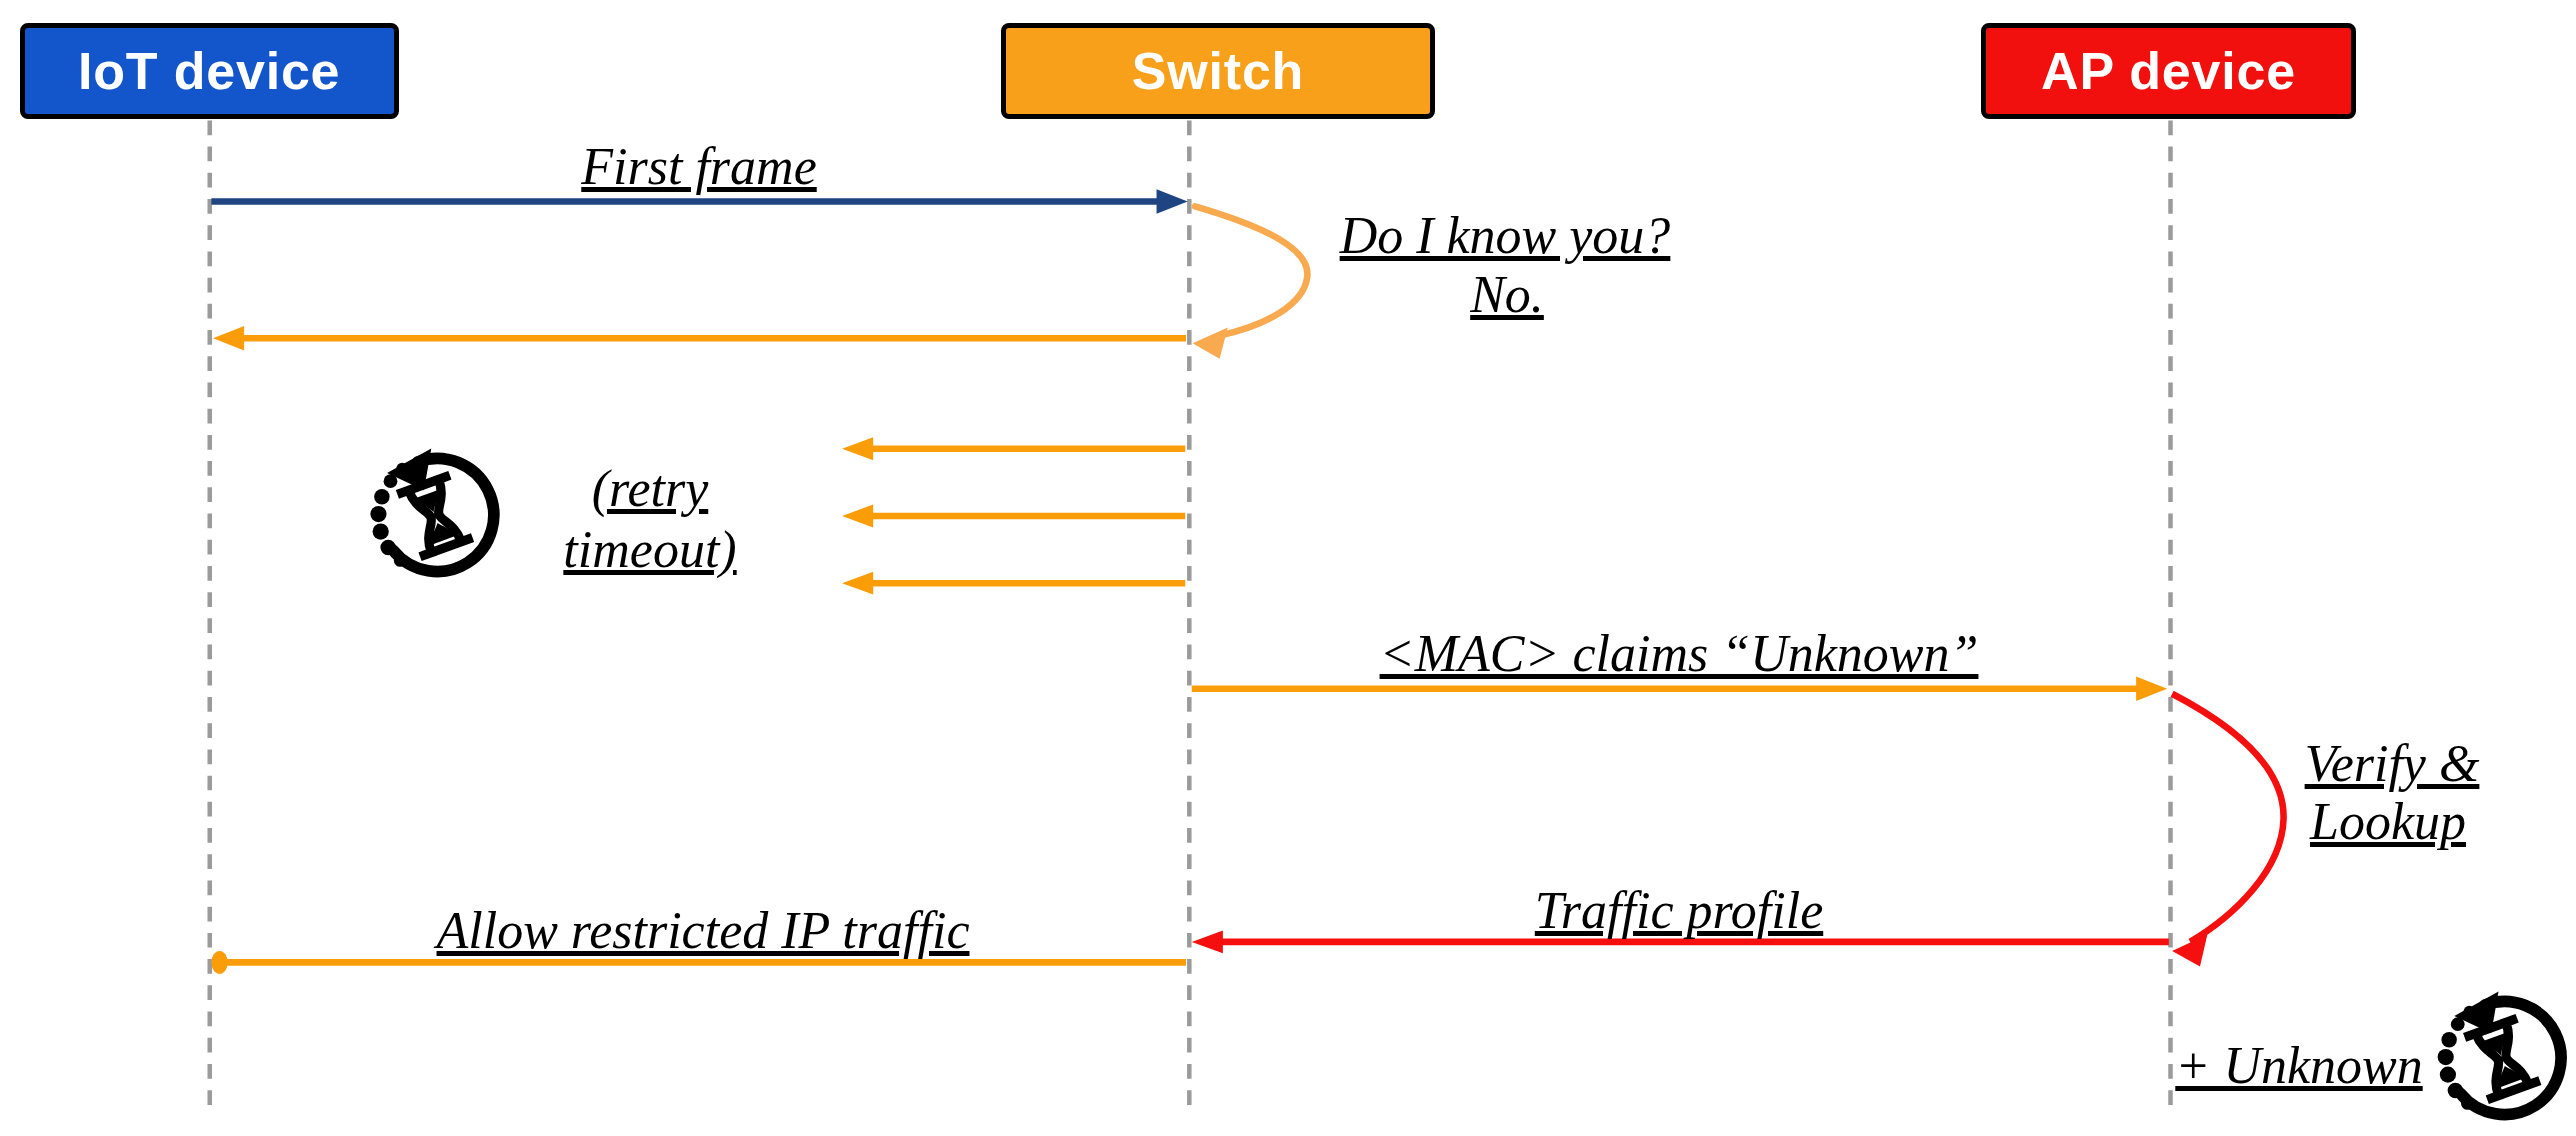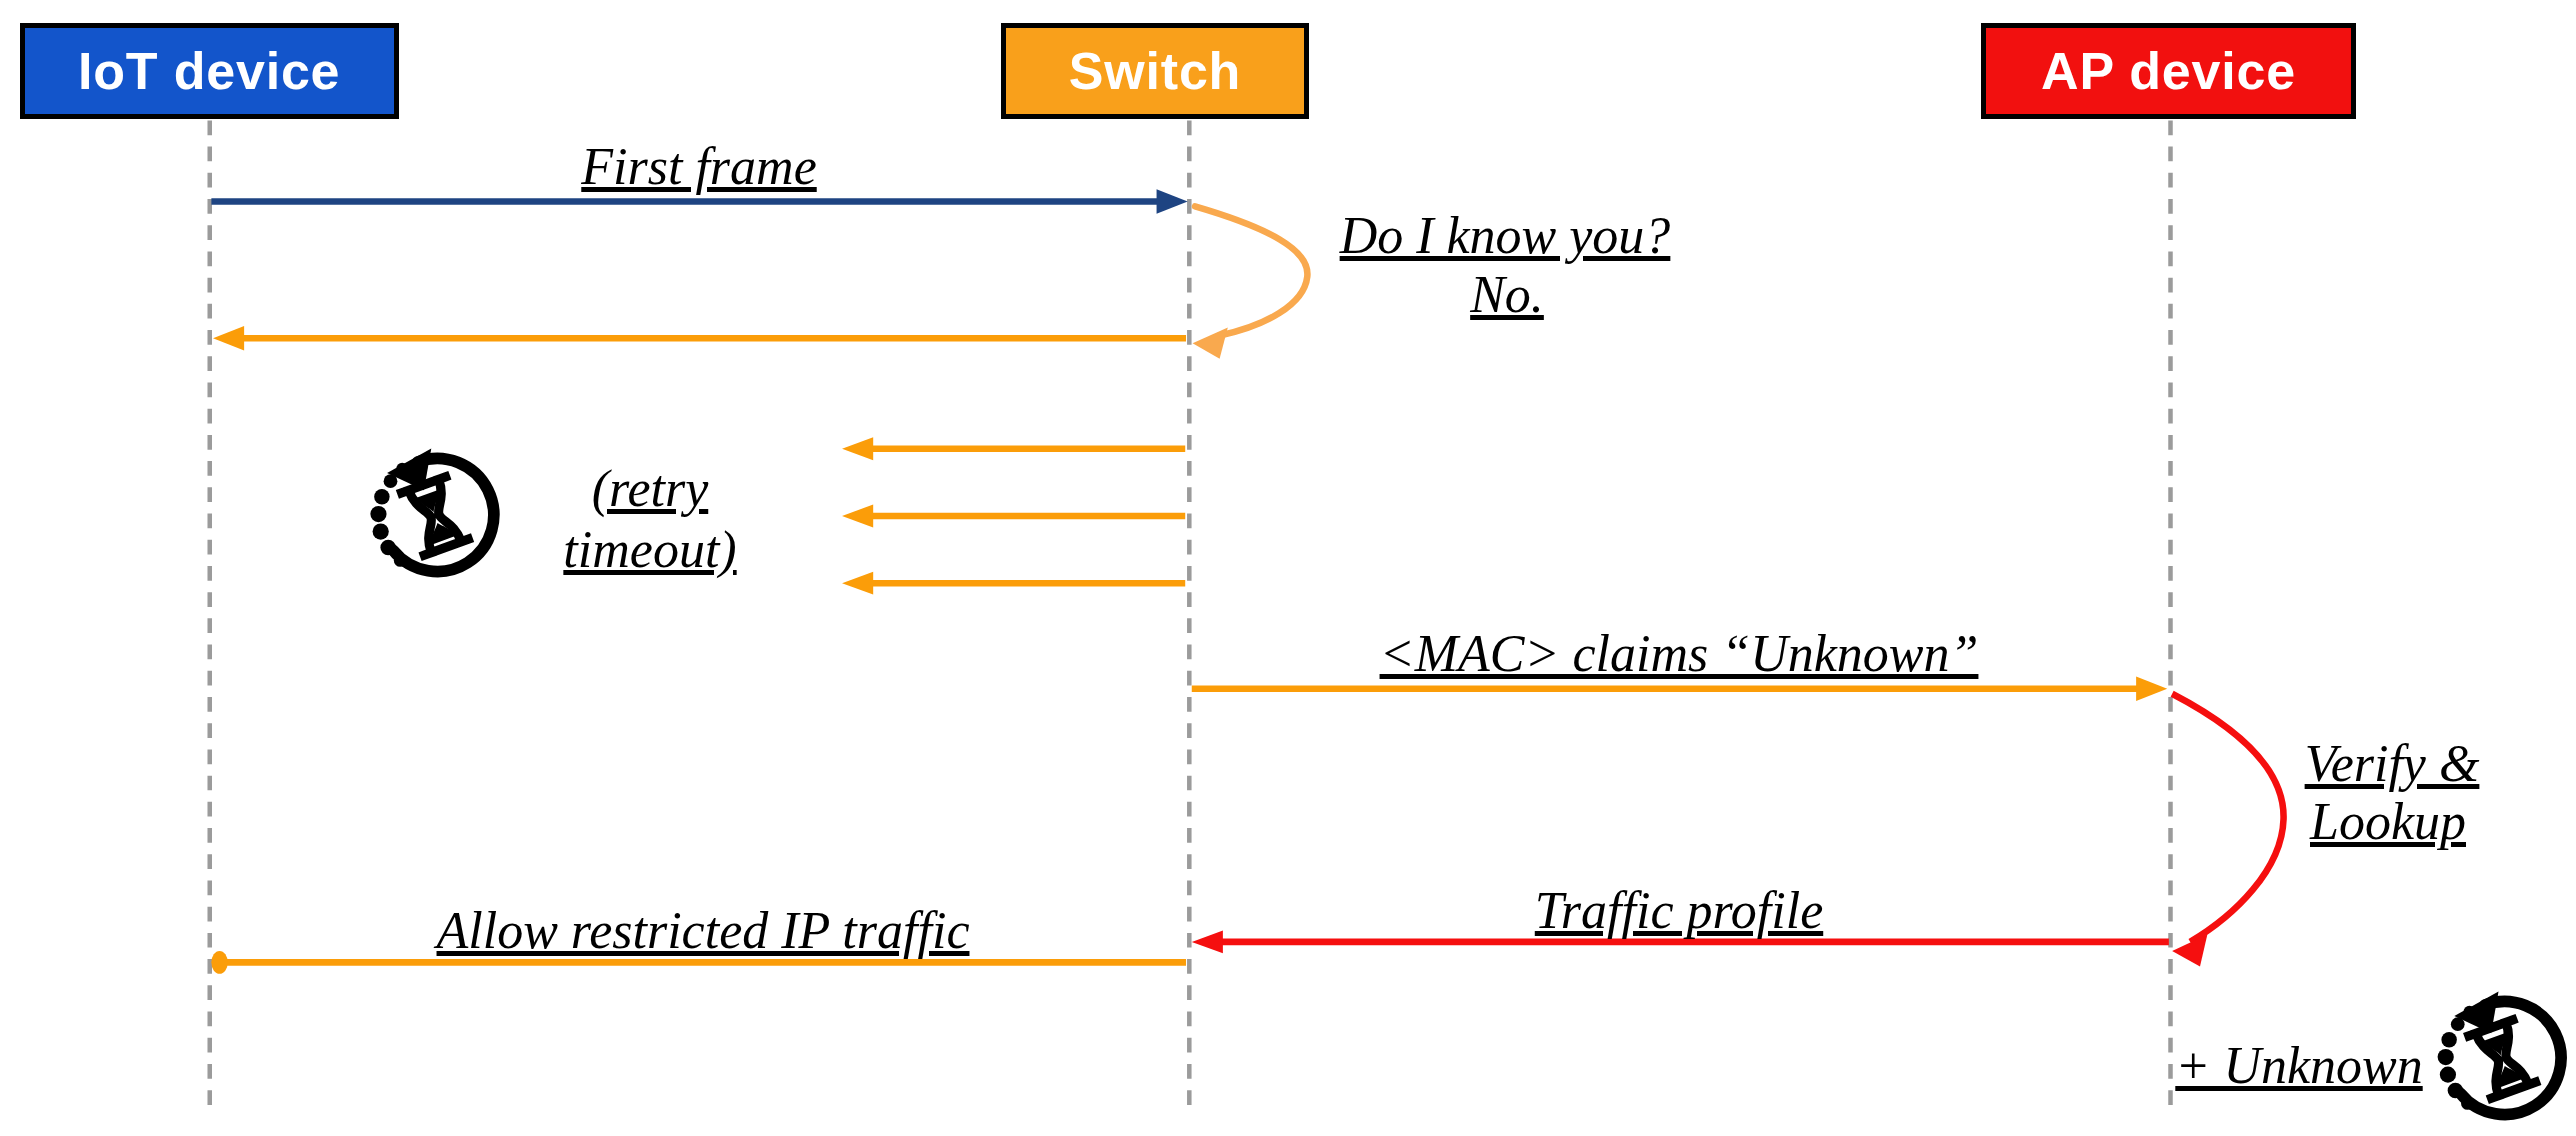--- a/index.html
+++ b/index.html
@@ -13,32 +13,32 @@
   }
   #diagram-canvas { position: absolute; left: 0; top: 0; }
 
   
   .actor {
     position: absolute;
     top: 23px;
     height: 96px;
     box-sizing: border-box;
     border: 5.7px solid #000000;
-    border-radius: 0;
+    border-radius: 8px;
     display: flex;
     align-items: center;
     justify-content: center;
     font-family: "Liberation Sans", sans-serif;
     font-weight: bold;
     font-size: 52px;
     color: #ffffff;
     letter-spacing: 0.8px;
   }
   .actor-iot    { left: 19.7px;   width: 379px; background: var(--c-actor_iot); }
-  .actor-switch { left: 1001px; width: 308px; background: var(--c-actor_switch); }
+  .actor-switch { left: 1001px; width: 434px; background: var(--c-actor_switch); }
   .actor-ap     { left: 1981px; width: 375px; background: var(--c-actor_ap); }
 
   
   .msg-label {
     position: absolute;
     transform: translate(-50%, -50%);
     font-style: italic;
     font-size: 52px;
     color: var(--c-ink);
     white-space: nowrap;

